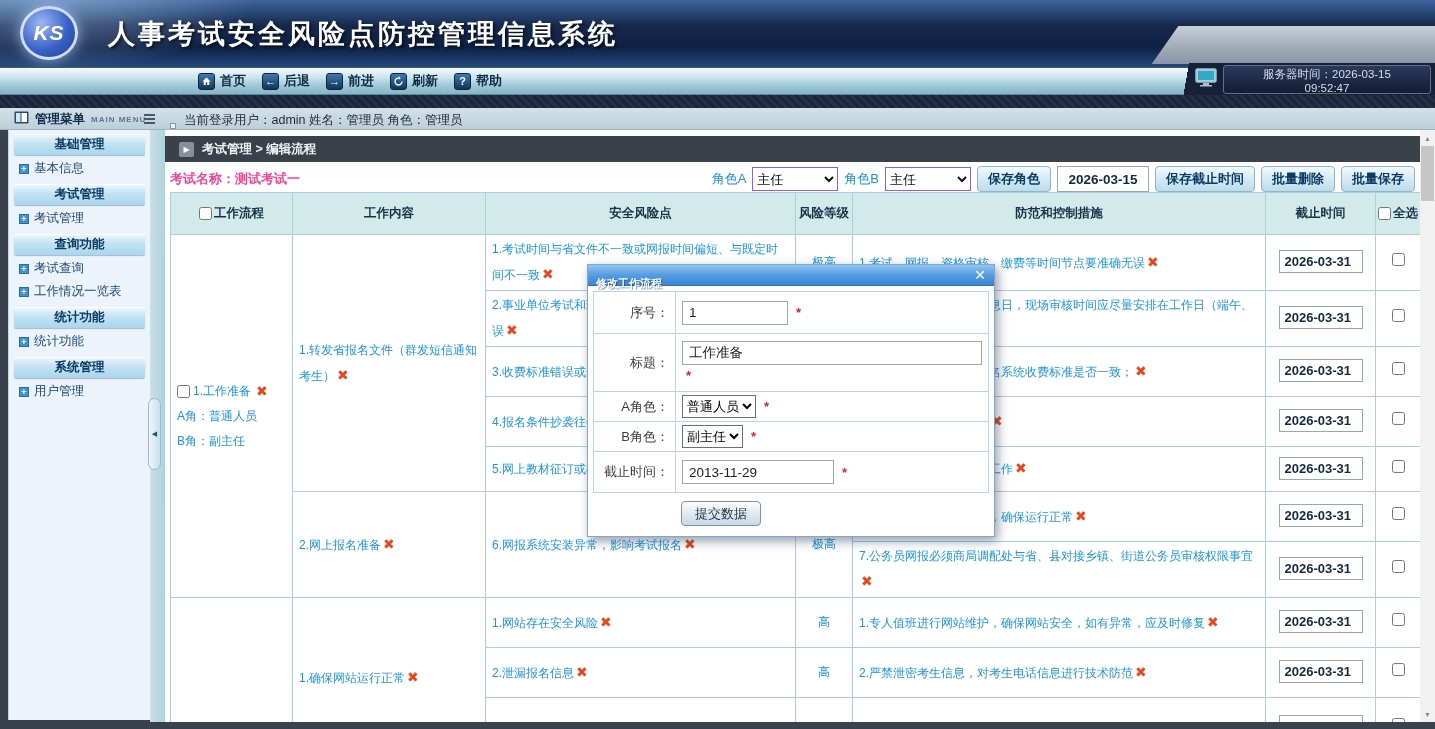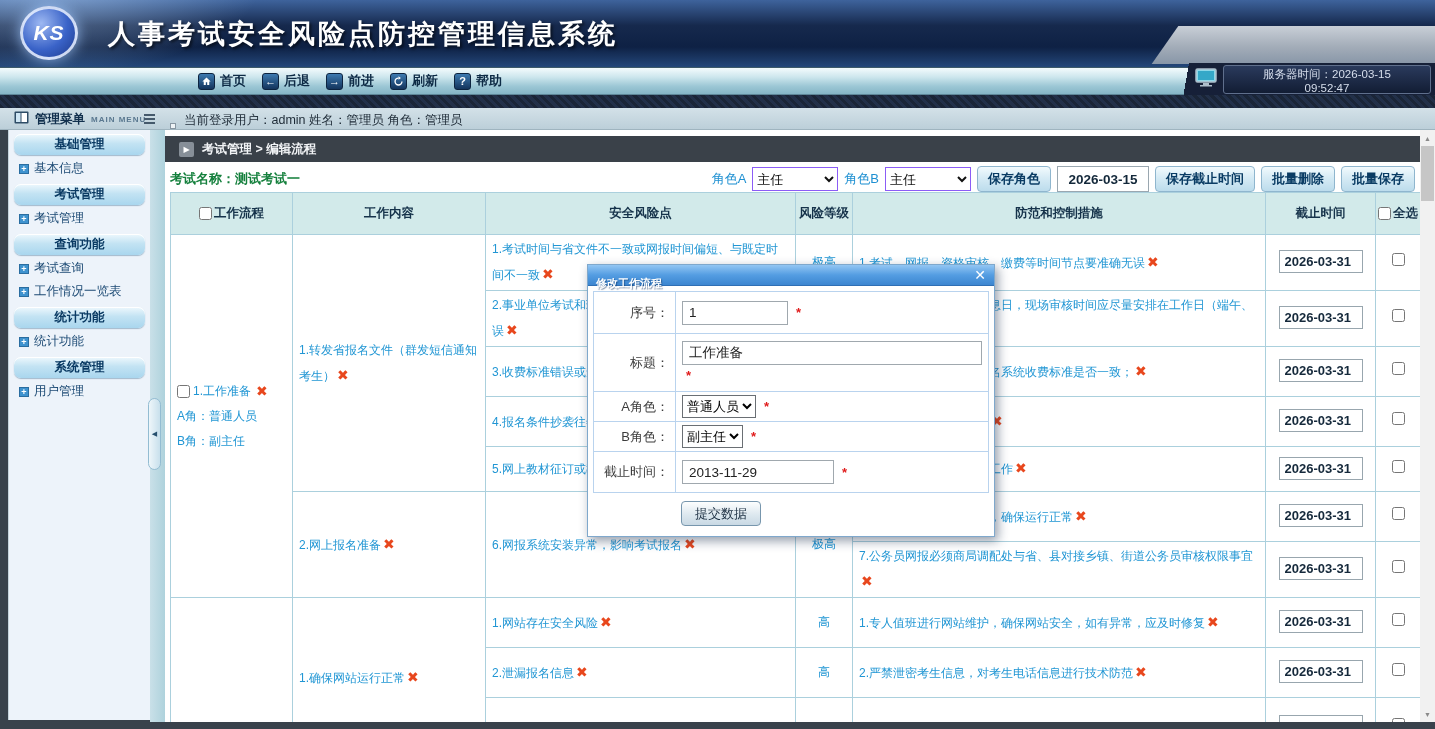--- a/index.html
+++ b/index.html
@@ -58,21 +58,21 @@
   .sb-head .s { font-size:8px; letter-spacing:1px; color:#5a7890; font-weight:bold; }
   .burger { position:absolute; left:144px; top:6px; width:11px; cursor:pointer; }
   .burger div { height:2px; background:#45596b; margin-bottom:2px; }
   .user-info { position:absolute; left:170px; top:4px; display:flex; align-items:flex-end; gap:8px; }
   .user-bullet { width:6px; height:6px; background:#eef3f6; border:1px solid #8796a2; }
   .user-text { font-size:12.5px; color:#1d2a36; }
 
   
   .sidebar { position:absolute; left:8px; top:130px; width:142px; height:590px;
     background:#edf3fa; border-left:1px solid #c5d4dd; }
-  .menu-hdr { margin:4px 5px 2px 5px; height:21px; border-radius:7px;
+  .menu-hdr { margin:4px 5px 2px 5px; height:21px; border-radius:2px;
     background:linear-gradient(180deg,#eef8fd,#c3e3f3 45%,#a9d6ee);
     box-shadow:0 1px 1px rgba(90,130,160,.5), inset 0 1px 0 #fff;
     display:flex; align-items:center; justify-content:center;
     font-size:12.5px; font-weight:bold; color:#0a3a63; cursor:pointer; }
   .menu-item { height:23px; display:flex; align-items:center; gap:5px; padding-left:10px;
     font-size:12.5px; color:#1c4a74; cursor:pointer; }
   .plus-ic { width:10px; height:10px; background:#3f93cf; border:1px solid #2a6da0; color:#fff;
     font-size:9px; line-height:8px; text-align:center; font-weight:bold; flex:none; }
 
   .gutter { position:absolute; left:150px; top:130px; width:15px; height:592px;
@@ -84,21 +84,21 @@
   
   .content { position:absolute; left:165px; top:130px; width:1255px; height:592px;
     background:#fff; overflow:hidden; }
   .breadcrumb { position:absolute; left:0; top:6px; width:1255px; height:26px; background:#3a4149;
     display:flex; align-items:center; gap:8px; padding-left:14px; }
   .bc-ic { width:15px; height:15px; background:#878f98; border-radius:2px; color:#fff; font-size:8px;
     display:flex; align-items:center; justify-content:center; }
   .bc-text { color:#f2f4f6; font-size:12.5px; font-weight:bold; }
   .toolbar { position:absolute; left:5px; top:36px; width:1245px; height:26px;
     display:flex; align-items:center; }
-  .exam-name { font-size:13px; color:#15803d; font-weight:bold; }
+  .exam-name { font-size:13px; color:#ec4899; font-weight:bold; }
   .tb-right { margin-left:auto; display:flex; align-items:center; gap:6px; }
   .tb-label { font-size:13px; color:#1e90d2; }
   .tb-select { width:86px; height:24px; font-size:13px; border:1px solid #8b5cf6; background:#fff; color:#111; }
   .tb-btn { height:26px; padding:0 10px; font-size:13px; font-weight:bold; color:#0a3c64;
     background:linear-gradient(180deg,#f2fafd,#d6ebf5 45%,#bcdcec); border:1px solid #8fb6ce;
     border-radius:4px; cursor:pointer; }
   .tb-date { width:92px; height:26px; border:1px solid #9aa7b0; font-size:13.5px; font-weight:bold;
     color:#13283a; text-align:center; }
 
   

